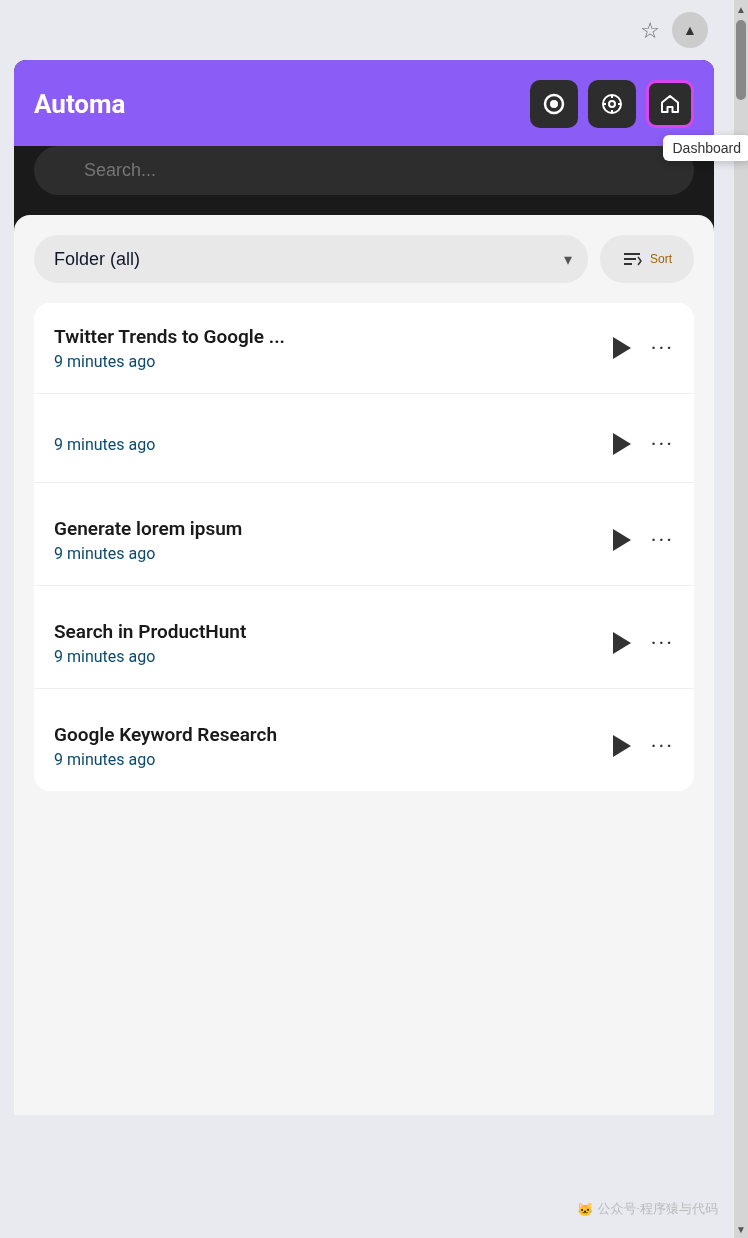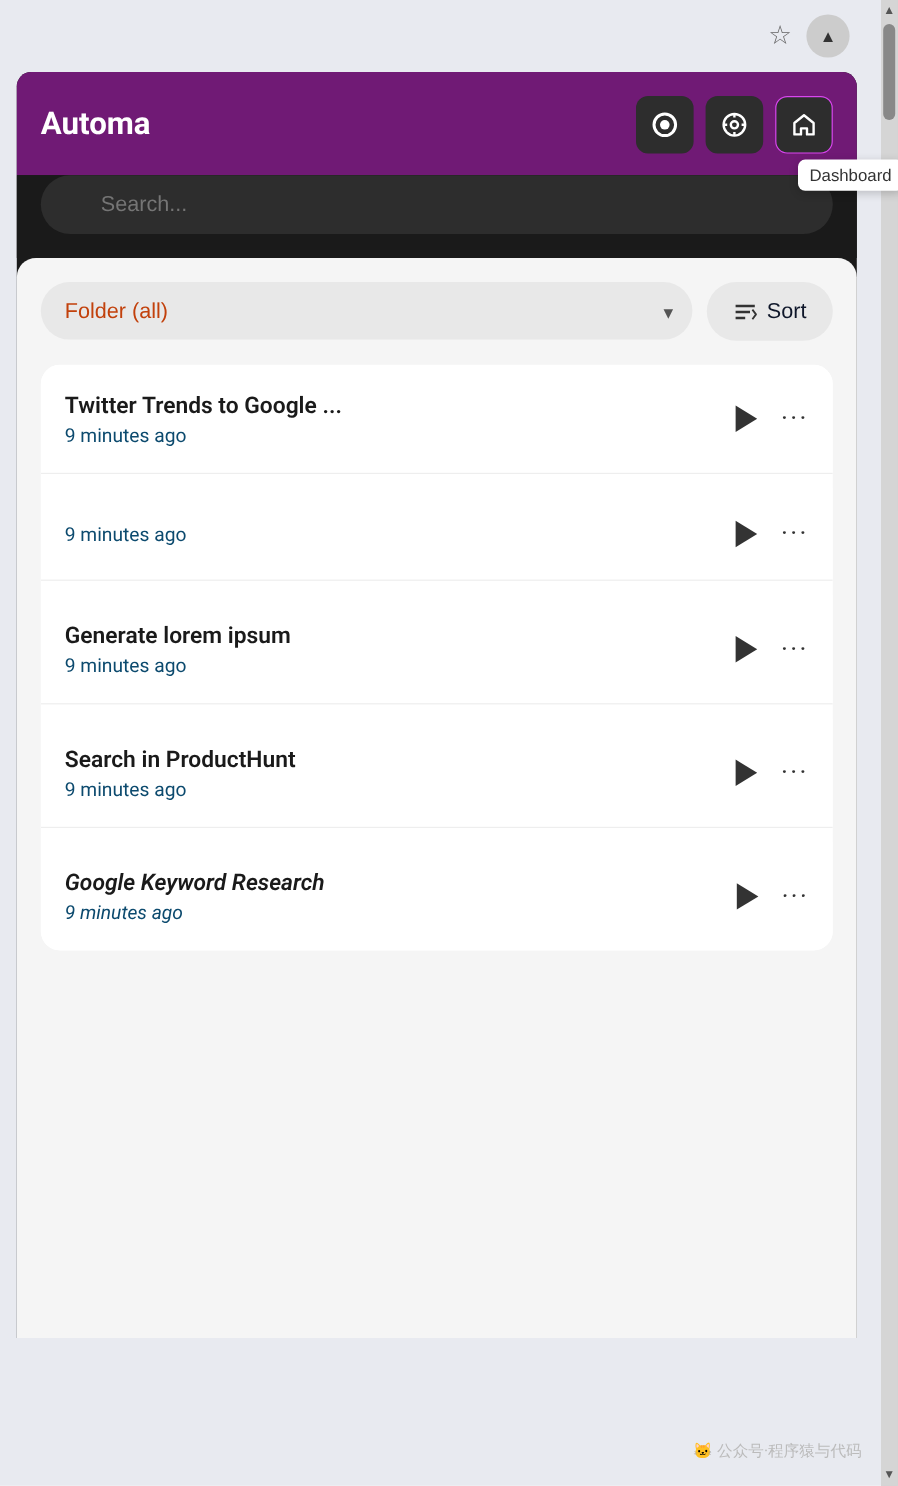--- a/index.html
+++ b/index.html
@@ -50,21 +50,21 @@
     .extension-popup {
       width: 700px;
       background: #1a1a1a;
       border-radius: 12px 12px 0 0;
       margin: 0 0 0 14px;
       position: relative;
     }
 
     
     .popup-header {
-      background: #701a75;
+      background: #8b5cf6;
       padding: 20px 20px 18px 20px;
       display: flex;
       align-items: center;
       gap: 10px;
       border-radius: 12px 12px 0 0;
     }
 
     .popup-title {
       color: #ffffff;
       font-size: 26px;
@@ -81,21 +81,21 @@
       align-items: center;
       justify-content: center;
       cursor: pointer;
       color: white;
       font-size: 20px;
       border: none;
       position: relative;
     }
 
     .header-btn.highlighted {
-      border: 1px solid #d946ef;
+      border: 3px solid #d946ef;
     }
 
     
     .tooltip {
       position: absolute;
       top: 52px;
       right: -60px;
       background: white;
       color: #333;
       padding: 5px 10px;
@@ -157,21 +157,21 @@
       position: relative;
     }
 
     .folder-select-wrapper select {
       width: 100%;
       background: #e8e8e8;
       border: none;
       border-radius: 30px;
       padding: 14px 20px;
       font-size: 18px;
-      color: #c2410c;
+      color: #0f172a;
       cursor: pointer;
       outline: none;
       appearance: none;
       -webkit-appearance: none;
     }
 
     .folder-select-arrow {
       position: absolute;
       right: 16px;
       top: 50%;
@@ -179,22 +179,22 @@
       pointer-events: none;
       font-size: 16px;
       color: #555;
     }
 
     .sort-btn {
       background: #e8e8e8;
       border: none;
       border-radius: 30px;
       padding: 14px 22px;
-      font-size: 18px;
-      color: #0f172a;
+      font-size: 12px;
+      color: #a16207;
       cursor: pointer;
       display: flex;
       align-items: center;
       gap: 8px;
       white-space: nowrap;
     }
 
     
     .workflow-list {
       display: flex;
@@ -209,21 +209,20 @@
       display: flex;
       align-items: center;
       padding: 22px 20px;
       border-bottom: 1px solid #eeeeee;
       background: white;
       gap: 12px;
     }
 
     .workflow-item:last-child {
       border-bottom: none;
-      font-style: italic;
     }
 
     .workflow-info {
       flex: 1;
     }
 
     .workflow-name {
       font-size: 19px;
       font-weight: 600;
       color: #1a1a1a;

